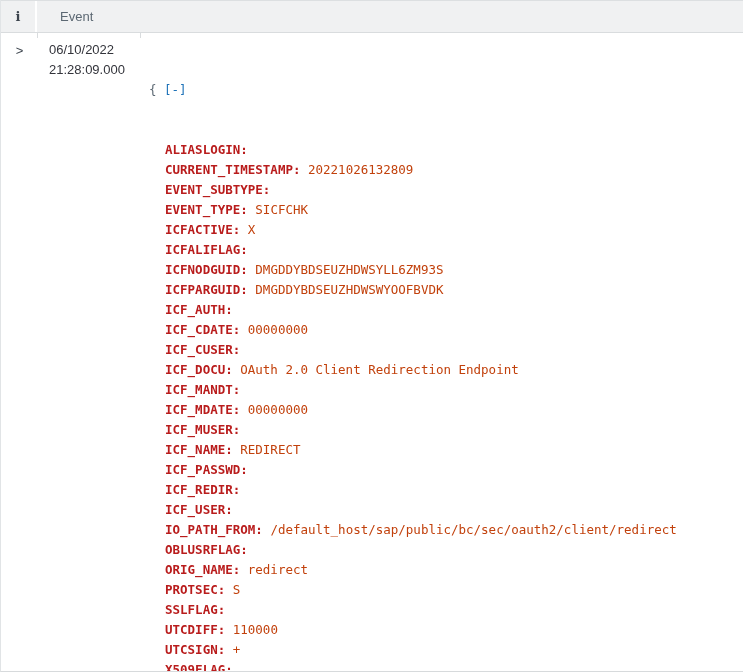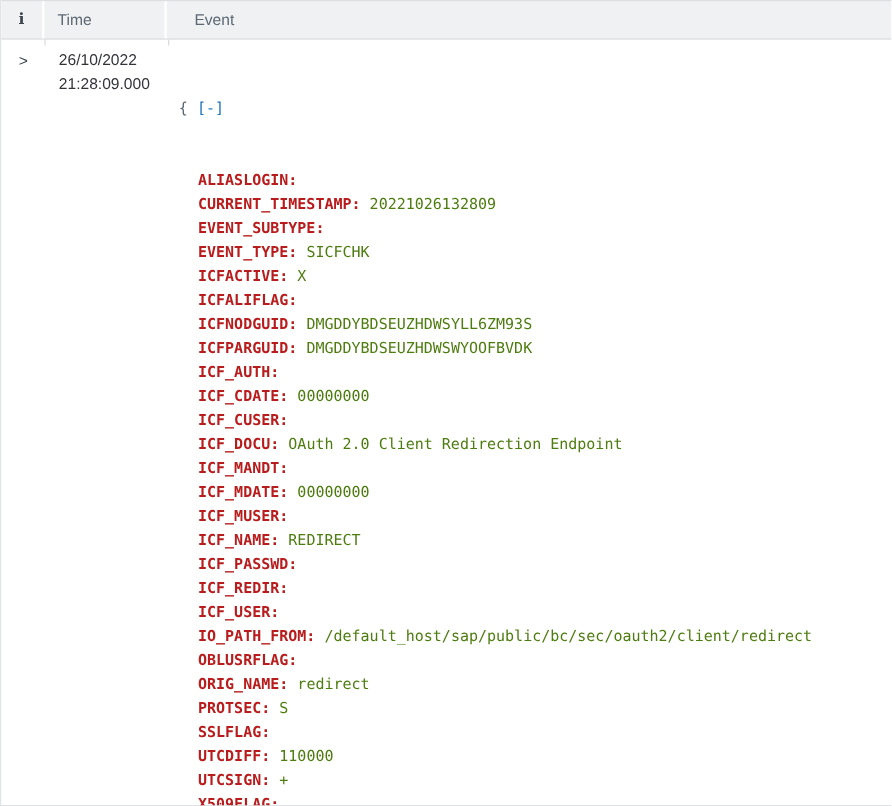--- a/index.html
+++ b/index.html
@@ -84,44 +84,43 @@
   .json-block {
     font-family: "DejaVu Sans Mono", monospace;
     font-size: 12.5px;
     line-height: 20px;
     color: #5c6873;
     white-space: pre;
   }
   .json-line { padding-left: 16px; white-space: pre; }
   .brace-line { padding-left: 0; }
   .json-key { color: #b91c1c; font-weight: bold; cursor: pointer; }
-  .json-value { color: #4d7c0f; cursor: pointer; }
+  .json-value { color: #c2410c; cursor: pointer; }
   .collapse-toggle {
     color: #1d72b8;
     text-decoration: none;
     cursor: pointer;
   }
 </style>
 </head>
 <body>
 
 <div class="events-table">
 
   <div class="header-row">
     <div class="header-cell hcell-i">i</div>
-    <div class="header-cell hcell-time">Time</div>
     <div class="header-cell hcell-event">Event</div>
   </div>
 
   <div class="body-row">
     <div class="cell-i">
       <span class="expander">&gt;</span>
     </div>
     <div class="cell-time">
-      <div>26/10/2022</div>
+      <div>06/10/2022</div>
       <div>21:28:09.000</div>
     </div>
     <div class="cell-event">
 
       <div class="json-block">
         <div class="json-line brace-line"><span>{</span> <a class="collapse-toggle">[-]</a></div>
         <div id="json-fields"><div class="json-line"><span class="json-key">ALIASLOGIN:</span></div><div class="json-line"><span class="json-key">CURRENT_TIMESTAMP:</span> <span class="json-value">20221026132809</span></div><div class="json-line"><span class="json-key">EVENT_SUBTYPE:</span></div><div class="json-line"><span class="json-key">EVENT_TYPE:</span> <span class="json-value">SICFCHK</span></div><div class="json-line"><span class="json-key">ICFACTIVE:</span> <span class="json-value">X</span></div><div class="json-line"><span class="json-key">ICFALIFLAG:</span></div><div class="json-line"><span class="json-key">ICFNODGUID:</span> <span class="json-value">DMGDDYBDSEUZHDWSYLL6ZM93S</span></div><div class="json-line"><span class="json-key">ICFPARGUID:</span> <span class="json-value">DMGDDYBDSEUZHDWSWYOOFBVDK</span></div><div class="json-line"><span class="json-key">ICF_AUTH:</span></div><div class="json-line"><span class="json-key">ICF_CDATE:</span> <span class="json-value">00000000</span></div><div class="json-line"><span class="json-key">ICF_CUSER:</span></div><div class="json-line"><span class="json-key">ICF_DOCU:</span> <span class="json-value">OAuth 2.0 Client Redirection Endpoint</span></div><div class="json-line"><span class="json-key">ICF_MANDT:</span></div><div class="json-line"><span class="json-key">ICF_MDATE:</span> <span class="json-value">00000000</span></div><div class="json-line"><span class="json-key">ICF_MUSER:</span></div><div class="json-line"><span class="json-key">ICF_NAME:</span> <span class="json-value">REDIRECT</span></div><div class="json-line"><span class="json-key">ICF_PASSWD:</span></div><div class="json-line"><span class="json-key">ICF_REDIR:</span></div><div class="json-line"><span class="json-key">ICF_USER:</span></div><div class="json-line"><span class="json-key">IO_PATH_FROM:</span> <span class="json-value">/default_host/sap/public/bc/sec/oauth2/client/redirect</span></div><div class="json-line"><span class="json-key">OBLUSRFLAG:</span></div><div class="json-line"><span class="json-key">ORIG_NAME:</span> <span class="json-value">redirect</span></div><div class="json-line"><span class="json-key">PROTSEC:</span> <span class="json-value">S</span></div><div class="json-line"><span class="json-key">SSLFLAG:</span></div><div class="json-line"><span class="json-key">UTCDIFF:</span> <span class="json-value">110000</span></div><div class="json-line"><span class="json-key">UTCSIGN:</span> <span class="json-value">+</span></div><div class="json-line"><span class="json-key">X509FLAG:</span></div></div>
         
       </div>
 

